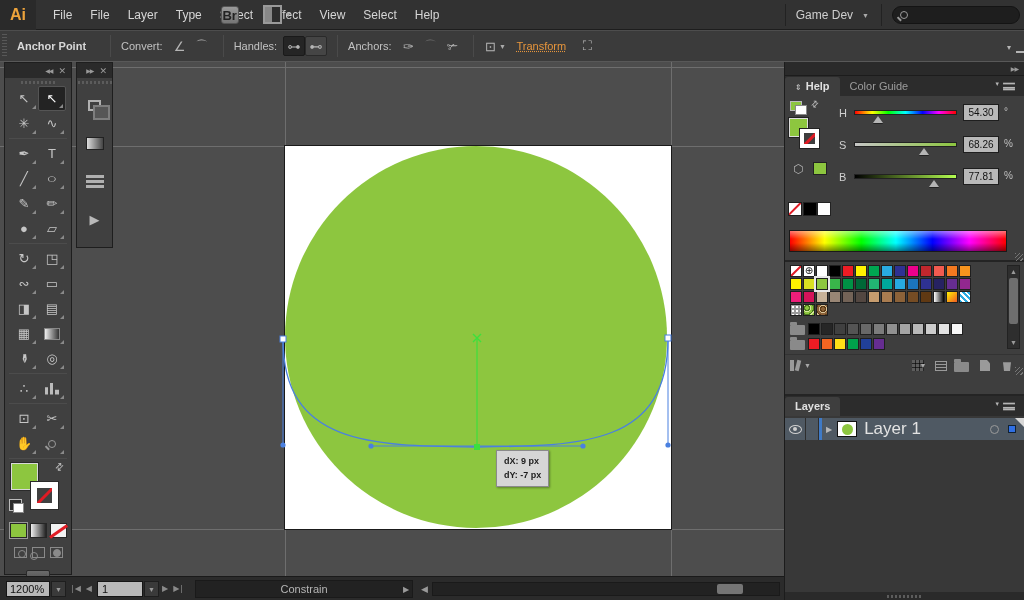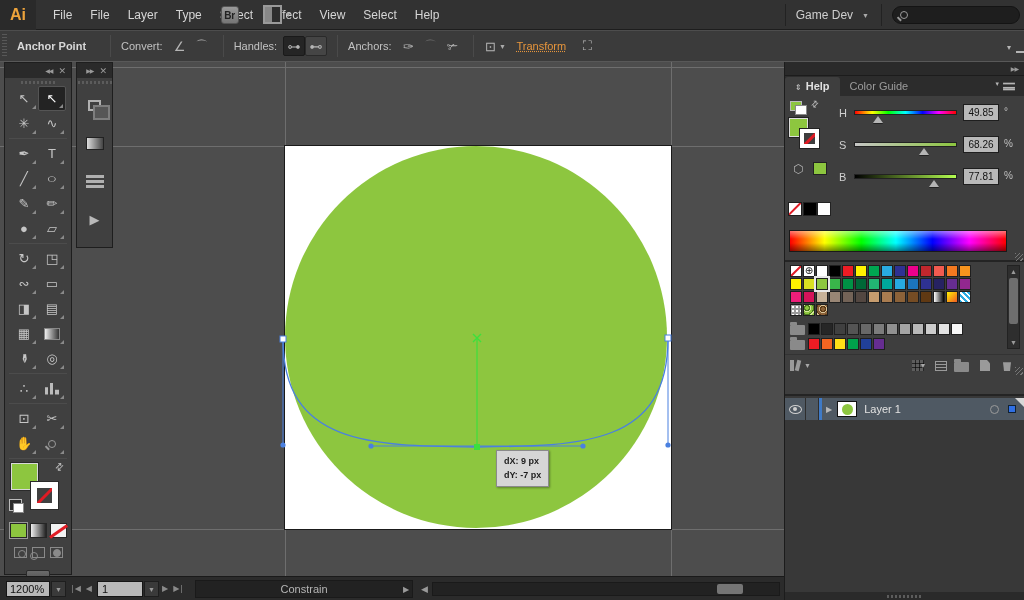--- a/index.html
+++ b/index.html
@@ -6,21 +6,21 @@
   html,body { width:1024px; height:600px; overflow:hidden; }
   body { font-family:"Liberation Sans","DejaVu Sans",sans-serif; background:#2b2b2b; }
   .app { position:relative; width:1024px; height:600px; background:#4d4d4d; }
 
   
   .menubar { position:absolute; left:0; top:0; width:1024px; height:30px; background:#323232; border-bottom:1px solid #1d1d1d; display:flex; align-items:center; }
   .logo { width:36px; height:30px; background:#2a2a2a; color:#eda33b; font-weight:bold; font-size:16px; display:flex; align-items:center; justify-content:center; }
   .menus { display:flex; align-items:center; margin-left:8px; }
   .menu-item { color:#d6d6d6; font-size:12px; padding:0 9px; line-height:30px; cursor:default; }
   .mb-right { position:absolute; right:0; top:0; height:30px; display:flex; align-items:center; }
-  .br-btn { position:absolute; left:-554px; top:6px; width:18px; height:18px; background:linear-gradient(#9a9a9a,#757575); border:1px solid #555; border-radius:3px; color:#222; font-size:10px; font-weight:bold; }
+  .br-btn { position:absolute; left:-554px; top:6px; width:18px; height:18px; background:linear-gradient(#9a9a9a,#757575); border:1px solid #555; border-radius:3px; color:#222; font-size:13px; font-weight:bold; }
   .layout-btn { position:absolute; left:-512px; top:5px; display:flex; align-items:center; }
   .pane-icon { width:19px; height:19px; border:2px solid #9a9a9a; background:linear-gradient(to right,#888 45%,#2e2e2e 45%); display:inline-block; }
   .dd { color:#aaa; font-size:7px; margin-left:3px; }
   .sep-v { width:1px; height:22px; background:#222; margin:0 10px; }
   .workspace { color:#cfcfcf; font-size:12px; display:flex; align-items:center; gap:6px; padding-right:2px; }
   .search { width:128px; height:18px; background:#1e1e1e; border:1px solid #141414; border-radius:9px; display:flex; align-items:center; padding-left:7px; margin-right:4px; }
   .i-mag { position:relative; width:8px; height:8px; border:1.5px solid #9a9a9a; border-radius:50%; display:inline-block; }
   .i-mag::after { content:""; position:absolute; left:-4px; top:6px; width:5px; height:1.5px; background:#9a9a9a; transform:rotate(45deg); }
 
   
@@ -169,21 +169,21 @@
   .layer-row { position:absolute; left:0; top:2px; width:100%; height:22px; background:#50holder; }
   .layer-row { background:#4f5963; display:flex; align-items:center; }
   .ly-eye-cell { width:21px; height:22px; border-right:1px solid #2e2e2e; display:flex; align-items:center; justify-content:center; }
   .i-eye { position:relative; width:13px; height:9px; border:1.5px solid #cfcfcf; border-radius:50%; }
   .i-eye::after { content:""; position:absolute; left:3px; top:1.5px; width:4px; height:4px; background:#cfcfcf; border-radius:50%; }
   .ly-lock-cell { width:13px; height:22px; border-right:1px solid #2e2e2e; }
   .ly-selbar { width:3px; height:22px; background:#3f7ac6; margin-right:4px; }
   .ly-tri { color:#b8b8b8; font-size:8px; margin-right:5px; }
   .ly-thumb { width:20px; height:16px; background:#fff; border:1px solid #111; display:flex; align-items:center; justify-content:center; margin-right:7px; }
   .ly-thumb i { width:11px; height:11px; border-radius:50%; background:#8dc63f; }
-  .ly-name { color:#e2e2e2; font-size:11px; flex:1; }
+  .ly-name { color:#e2e2e2; font-size:17px; flex:1; }
   .ly-target { width:9px; height:9px; border:1px solid #9a9a9a; border-radius:50%; margin-right:9px; }
   .ly-selsq { width:8px; height:8px; background:#2f6fe4; border:1px solid #123; margin-right:8px; }
   .ly-corner { position:absolute; right:0; top:0; width:0; height:0; border-left:9px solid transparent; border-top:9px solid #d8d8d8; }
   .ly-count { color:#c2c2c2; font-size:11px; margin-left:6px; flex:1; }
   .dock-foot { height:8px; background:#2a2a2a; display:flex; align-items:center; justify-content:center; }
   .dock-foot::before { content:""; width:36px; height:3px; background:repeating-linear-gradient(to right,#5c5c5c 0 2px,transparent 2px 4px); }
 
   
   .statusbar { position:absolute; left:0; top:576px; width:784px; height:24px; background:#2b2b2b; border-top:1px solid #1a1a1a; display:flex; align-items:center; font-size:11px; }
   .zoom-field { width:44px; height:16px; background:#b9b9b9; border:1px solid #151515; color:#111; text-align:left; padding:1px 3px; margin-left:6px; line-height:13px; }
@@ -478,21 +478,21 @@
         <div class="cp-nbw">
           <div class="nbw sw none" style="width:14px;height:14px"></div>
           <div class="nbw" style="background:#000"></div>
           <div class="nbw" style="background:#fff"></div>
         </div>
         <div id="sliders">
             <div class="slider-row" style="top: 7px;">
               <span class="sl-label">H</span>
               <div class="sl-track hue"></div>
               <div class="sl-marker" style="left: 88.4711px;"></div>
-              <div class="sl-value">49.85</div>
+              <div class="sl-value">54.30</div>
               <span class="sl-unit">°</span>
             </div>
             <div class="slider-row" style="top: 39px;">
               <span class="sl-label">S</span>
               <div class="sl-track saturation"></div>
               <div class="sl-marker" style="left: 134.308px;"></div>
               <div class="sl-value">68.26</div>
               <span class="sl-unit">%</span>
             </div>
             <div class="slider-row" style="top: 71px;">
@@ -616,20 +616,24 @@
             <span class="i-page"></span>
           </div>
         <div class="pb-icon" style="margin-right:6px">
             <span class="i-trash"></span>
           </div>
         <div class="grip-corner"></div>
       </div>
     </div>
 
     <div class="panel" id="panel-layers">
+      <div class="tabbar">
+        <div class="tab active"><span>Layers</span></div>
+        <span class="i-pmenu"></span>
+      </div>
       <div class="ly-body">
         <div class="layer-row">
           <div class="ly-eye-cell">
               <span class="i-eye"></span>
             </div>
           <div class="ly-lock-cell"></div>
           <div class="ly-selbar"></div>
           <span class="ly-tri">▶</span>
           <div class="ly-thumb">
               <i></i>

